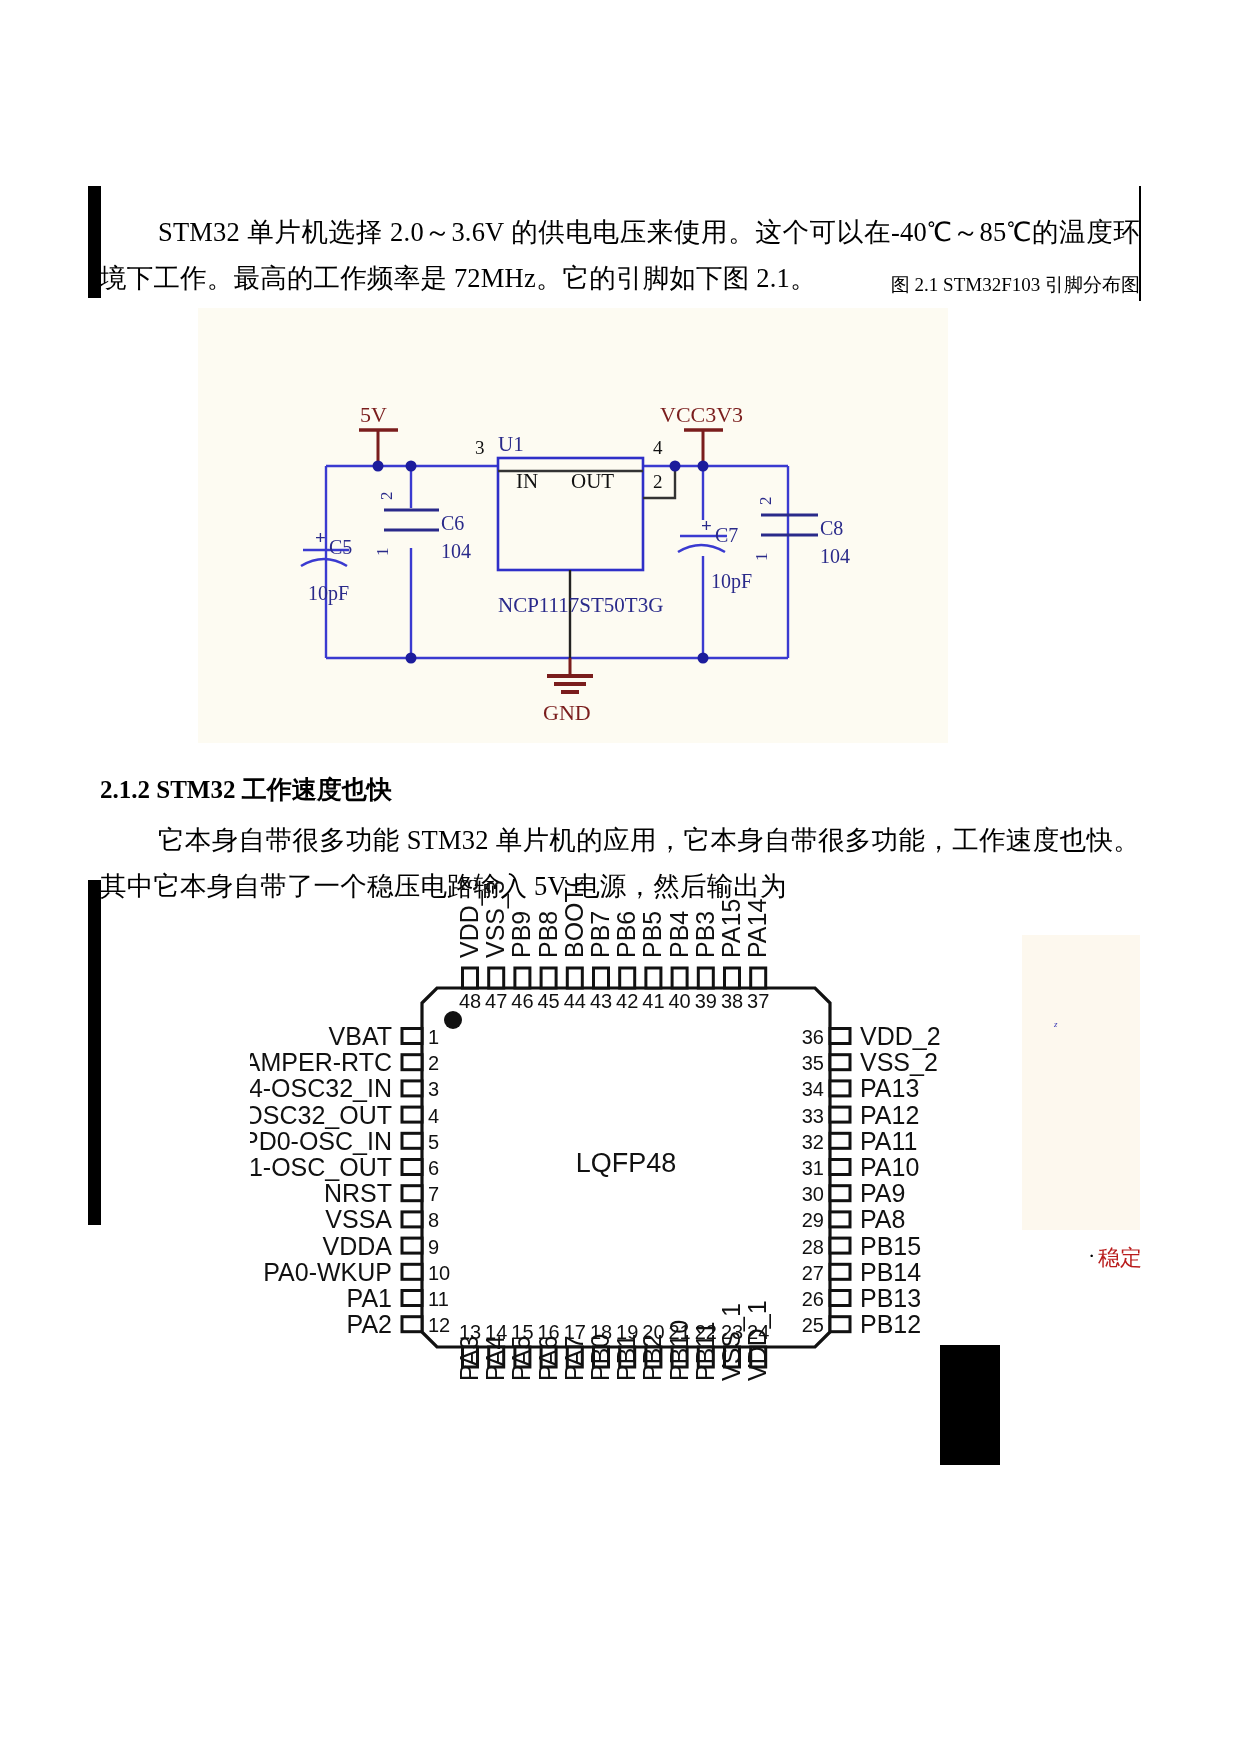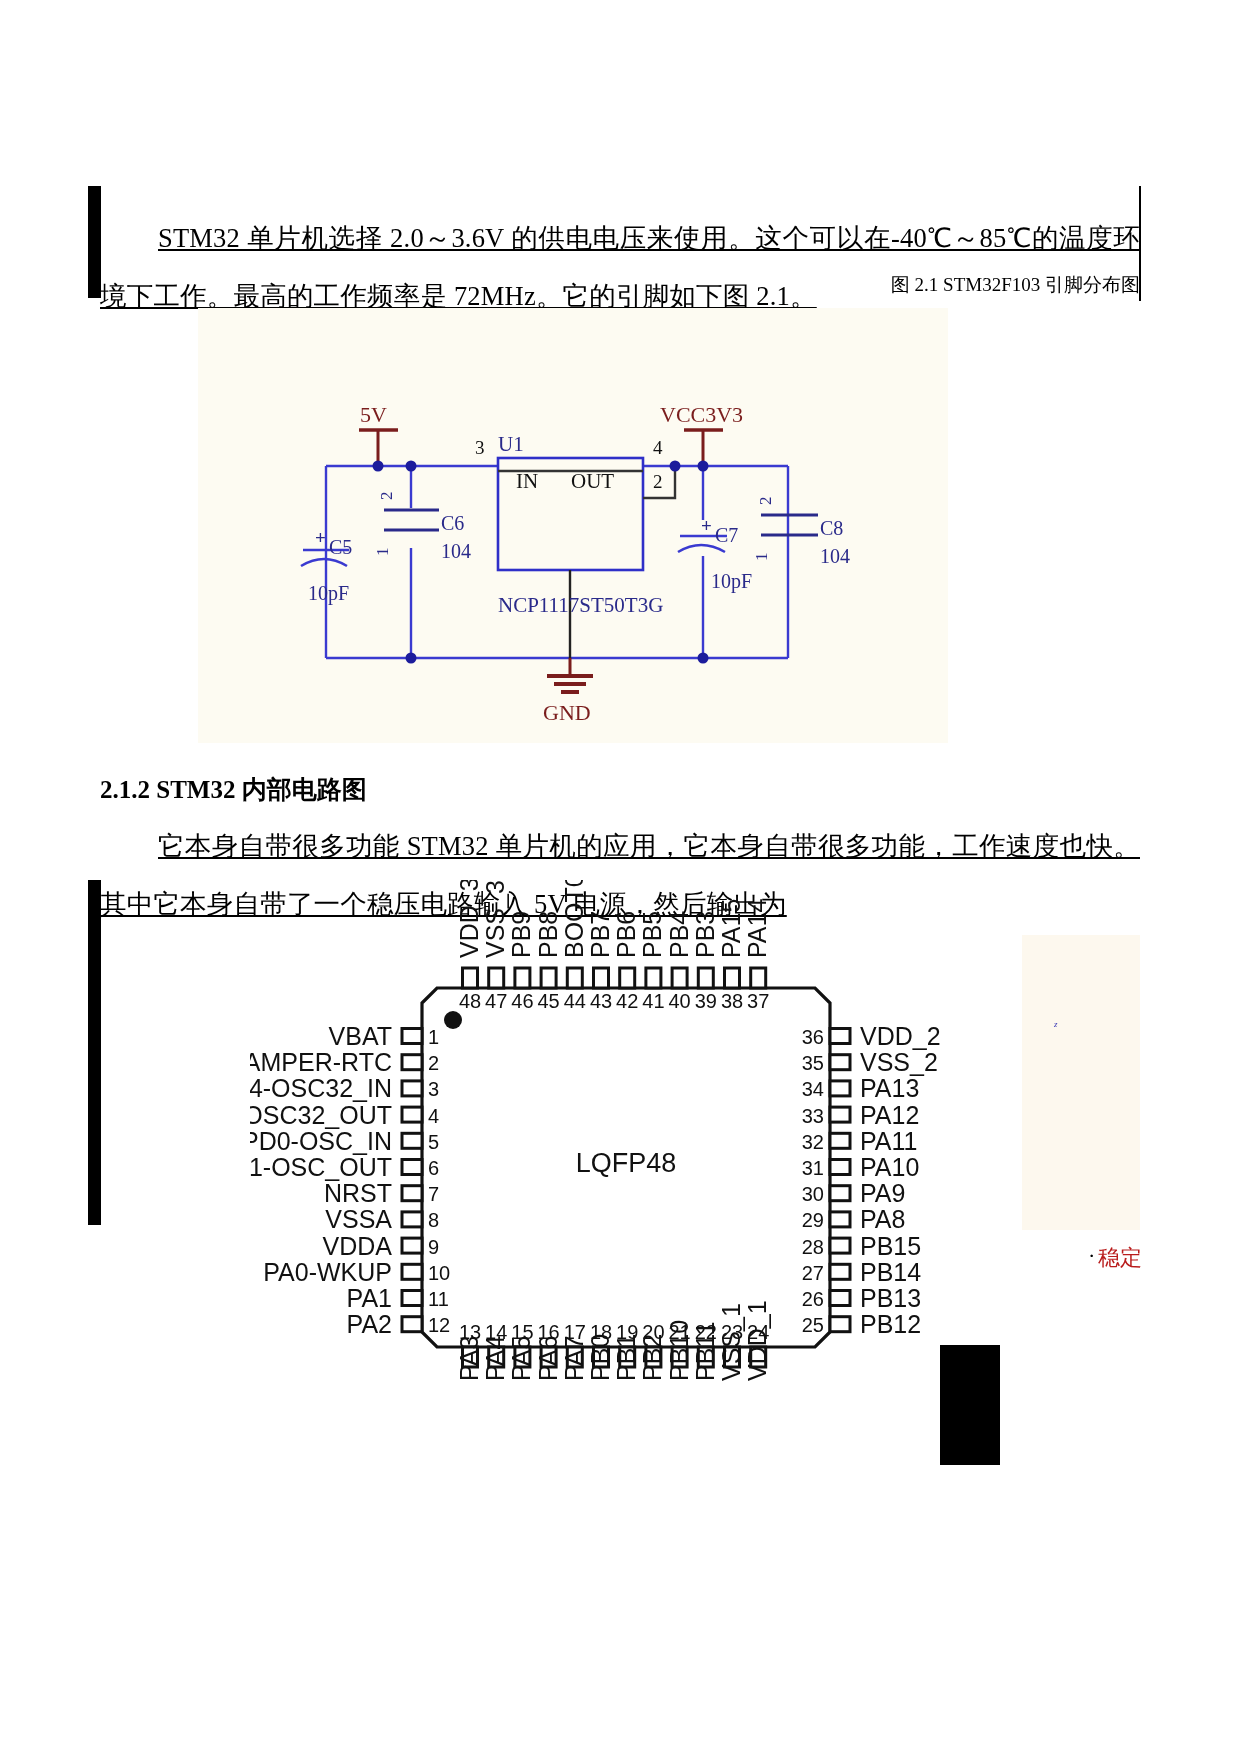--- a/index.html
+++ b/index.html
@@ -16,24 +16,23 @@
   .bleed{position:absolute;background:#000;}
   .bleed-a{left:88px;top:186px;width:13px;height:112px;}
   .bleed-b{left:88px;top:880px;width:13px;height:55px;}
   .bleed-c{left:88px;top:935px;width:13px;height:290px;}
   .bleed-d{left:940px;top:1345px;width:60px;height:120px;}
 
   
   .para{
     position:absolute;
     font-size:26.5px;
-    line-height:58px;
+    line-height:46px;
     color:#000;
     letter-spacing:0.2px;
-    text-decoration:underline;
   }
   .p1{left:100px;top:182px;width:1040px;text-align:justify;text-indent:58px;}
   .p2{left:100px;top:790px;width:1040px;text-align:justify;text-indent:58px;}
 
   .caption{
     position:absolute;left:100px;top:272px;width:1040px;
     text-align:right;font-size:19px;color:#000;
     font-family:"Liberation Serif",serif;
   }
 
@@ -196,21 +195,21 @@
         <circle cx="180" cy="158" r="5.5"></circle>
         <circle cx="213" cy="158" r="5.5"></circle>
         <circle cx="477" cy="158" r="5.5"></circle>
         <circle cx="505" cy="158" r="5.5"></circle>
         <circle cx="213" cy="350" r="5.5"></circle>
         <circle cx="505" cy="350" r="5.5"></circle>
       </g>
     </svg>
   </div>
 
-  <h2 class="heading">2.1.2 STM32 内部电路图</h2>
+  <h2 class="heading">2.1.2 STM32 工作速度也快</h2>
 
   <p class="para p2">它本身自带很多功能 STM32 单片机的应用，它本身自带很多功能，工作速度也快。其中它本身自带了一个稳压电路输入 5V 电源，然后输出为</p>
 
   <div class="margin-tint"></div>
   <div class="tiny-blue">z</div>
   <div class="tail-dot">·</div>
   <div class="tail-note">稳定</div>
 
   <div class="fig2">
     <svg id="pinout-svg" width="760" height="590" viewBox="0 0 760 590" xmlns="http://www.w3.org/2000/svg">

